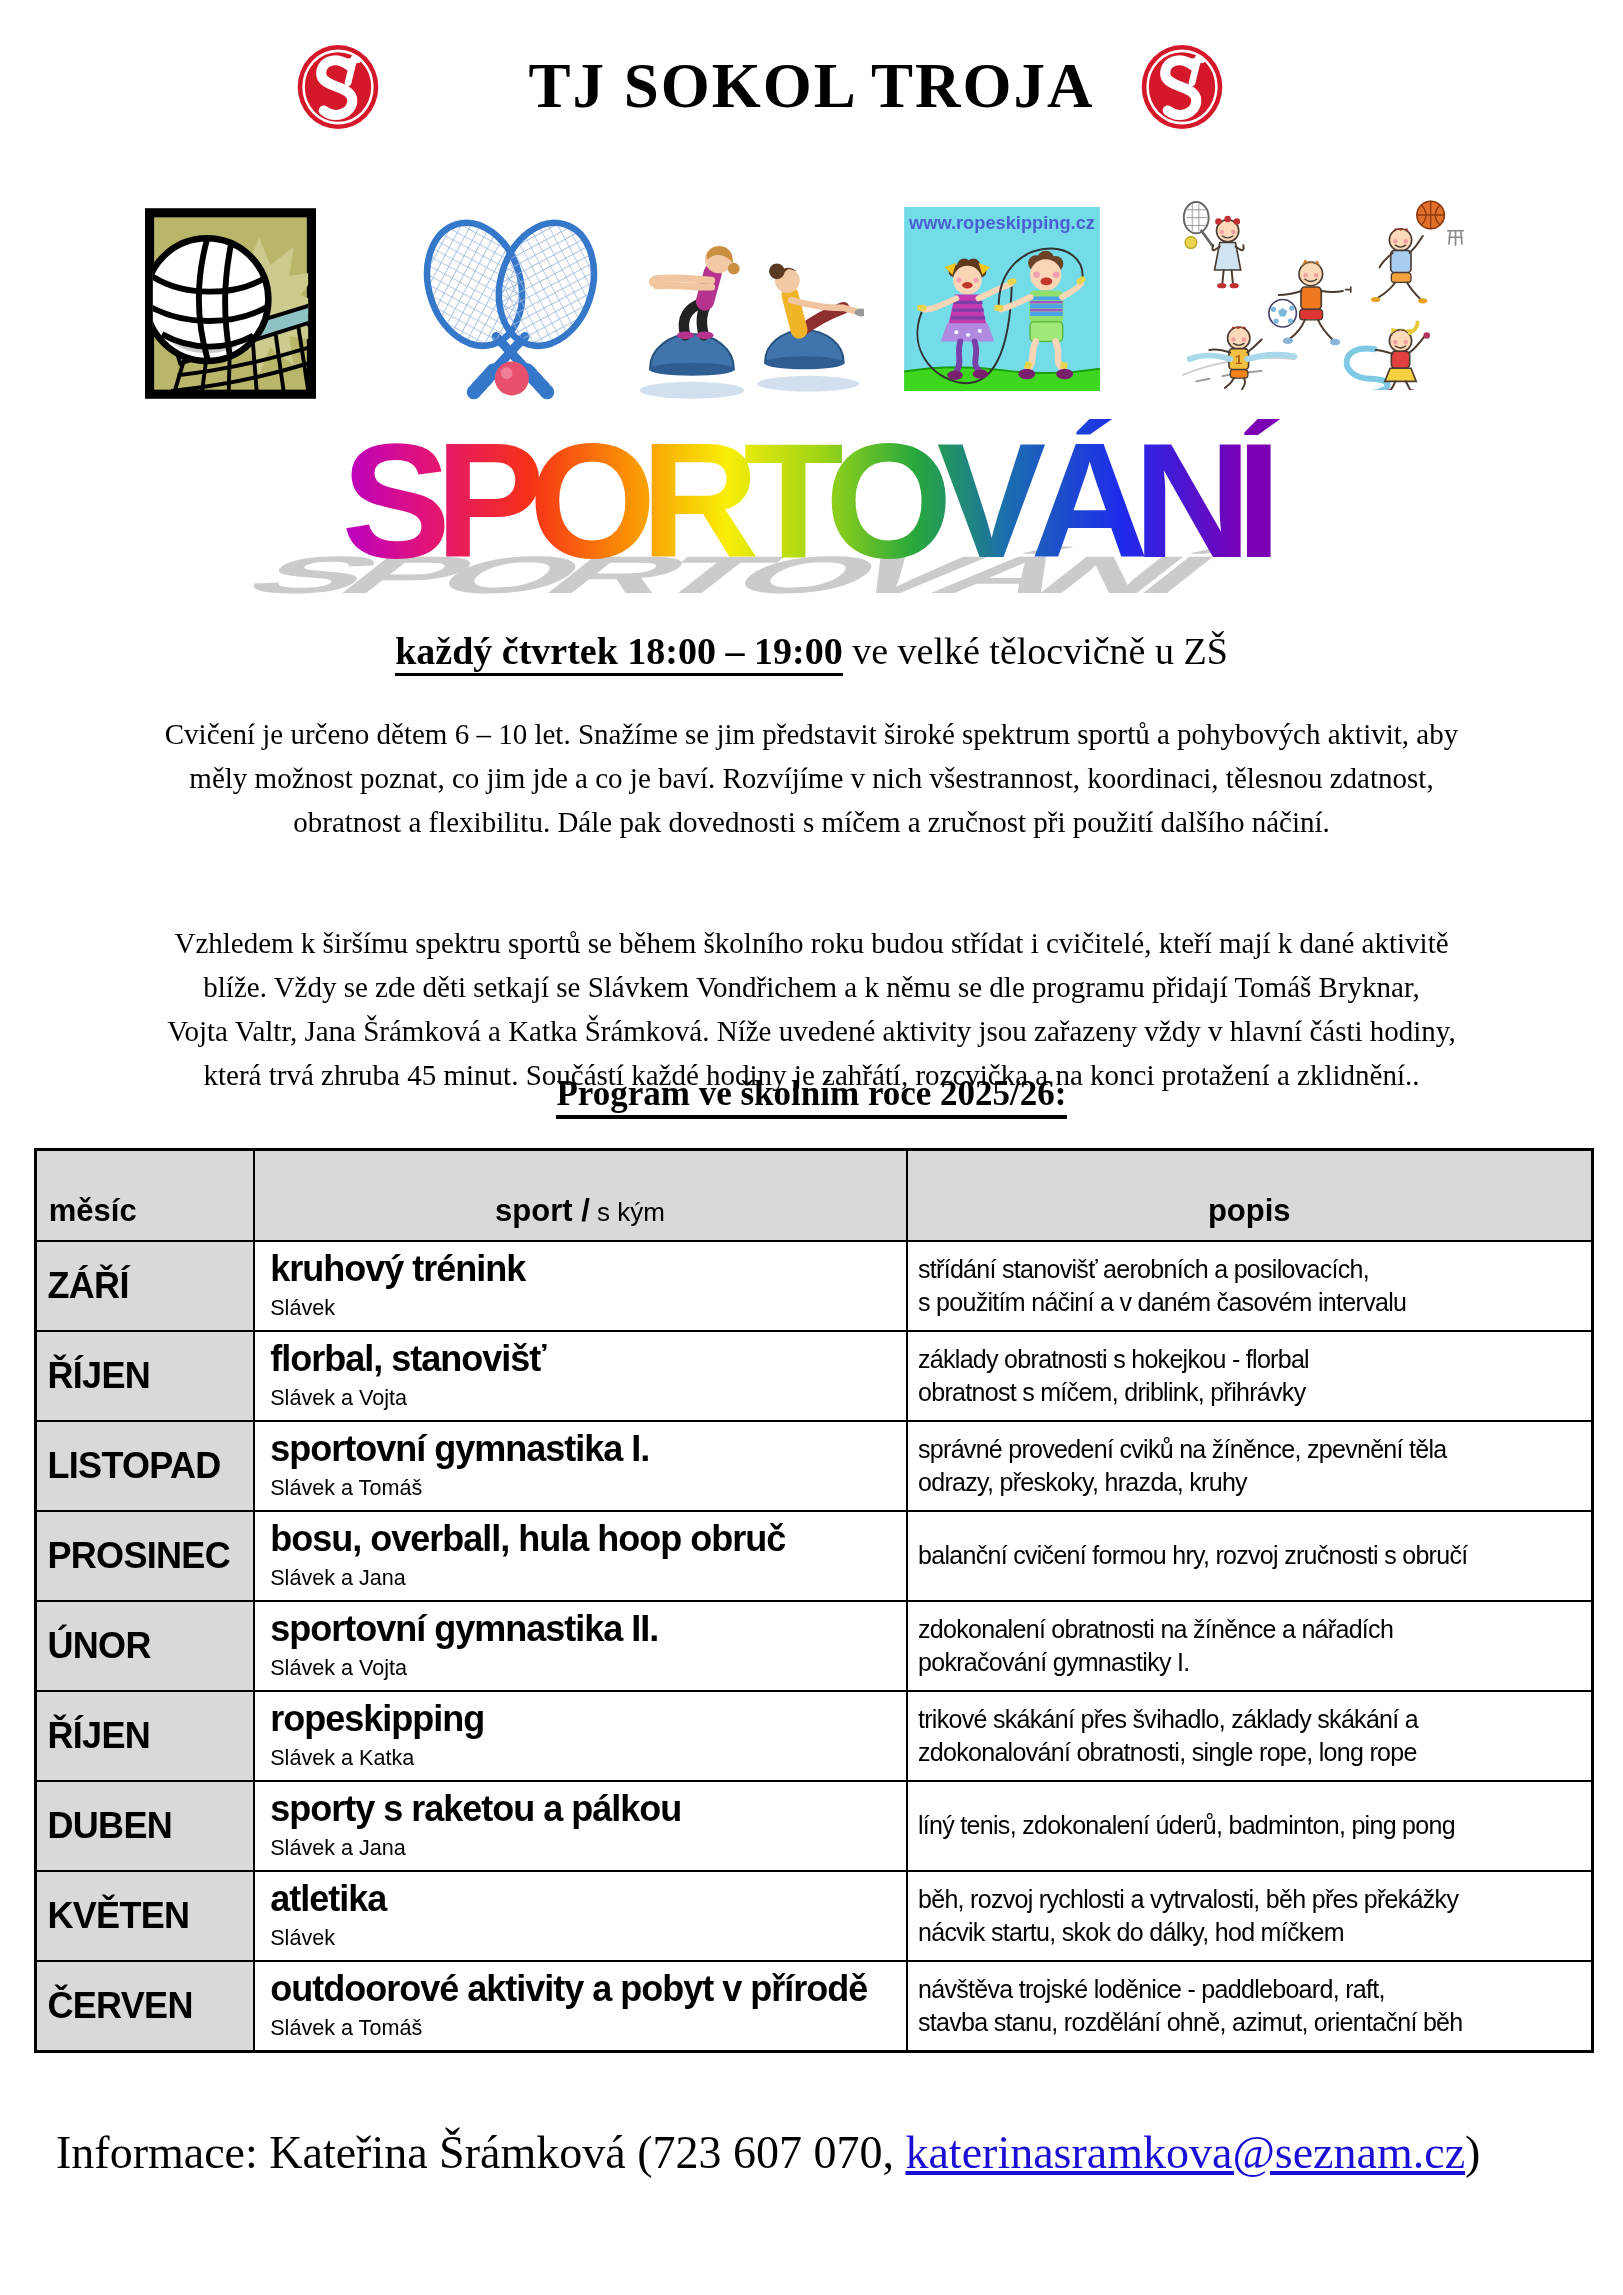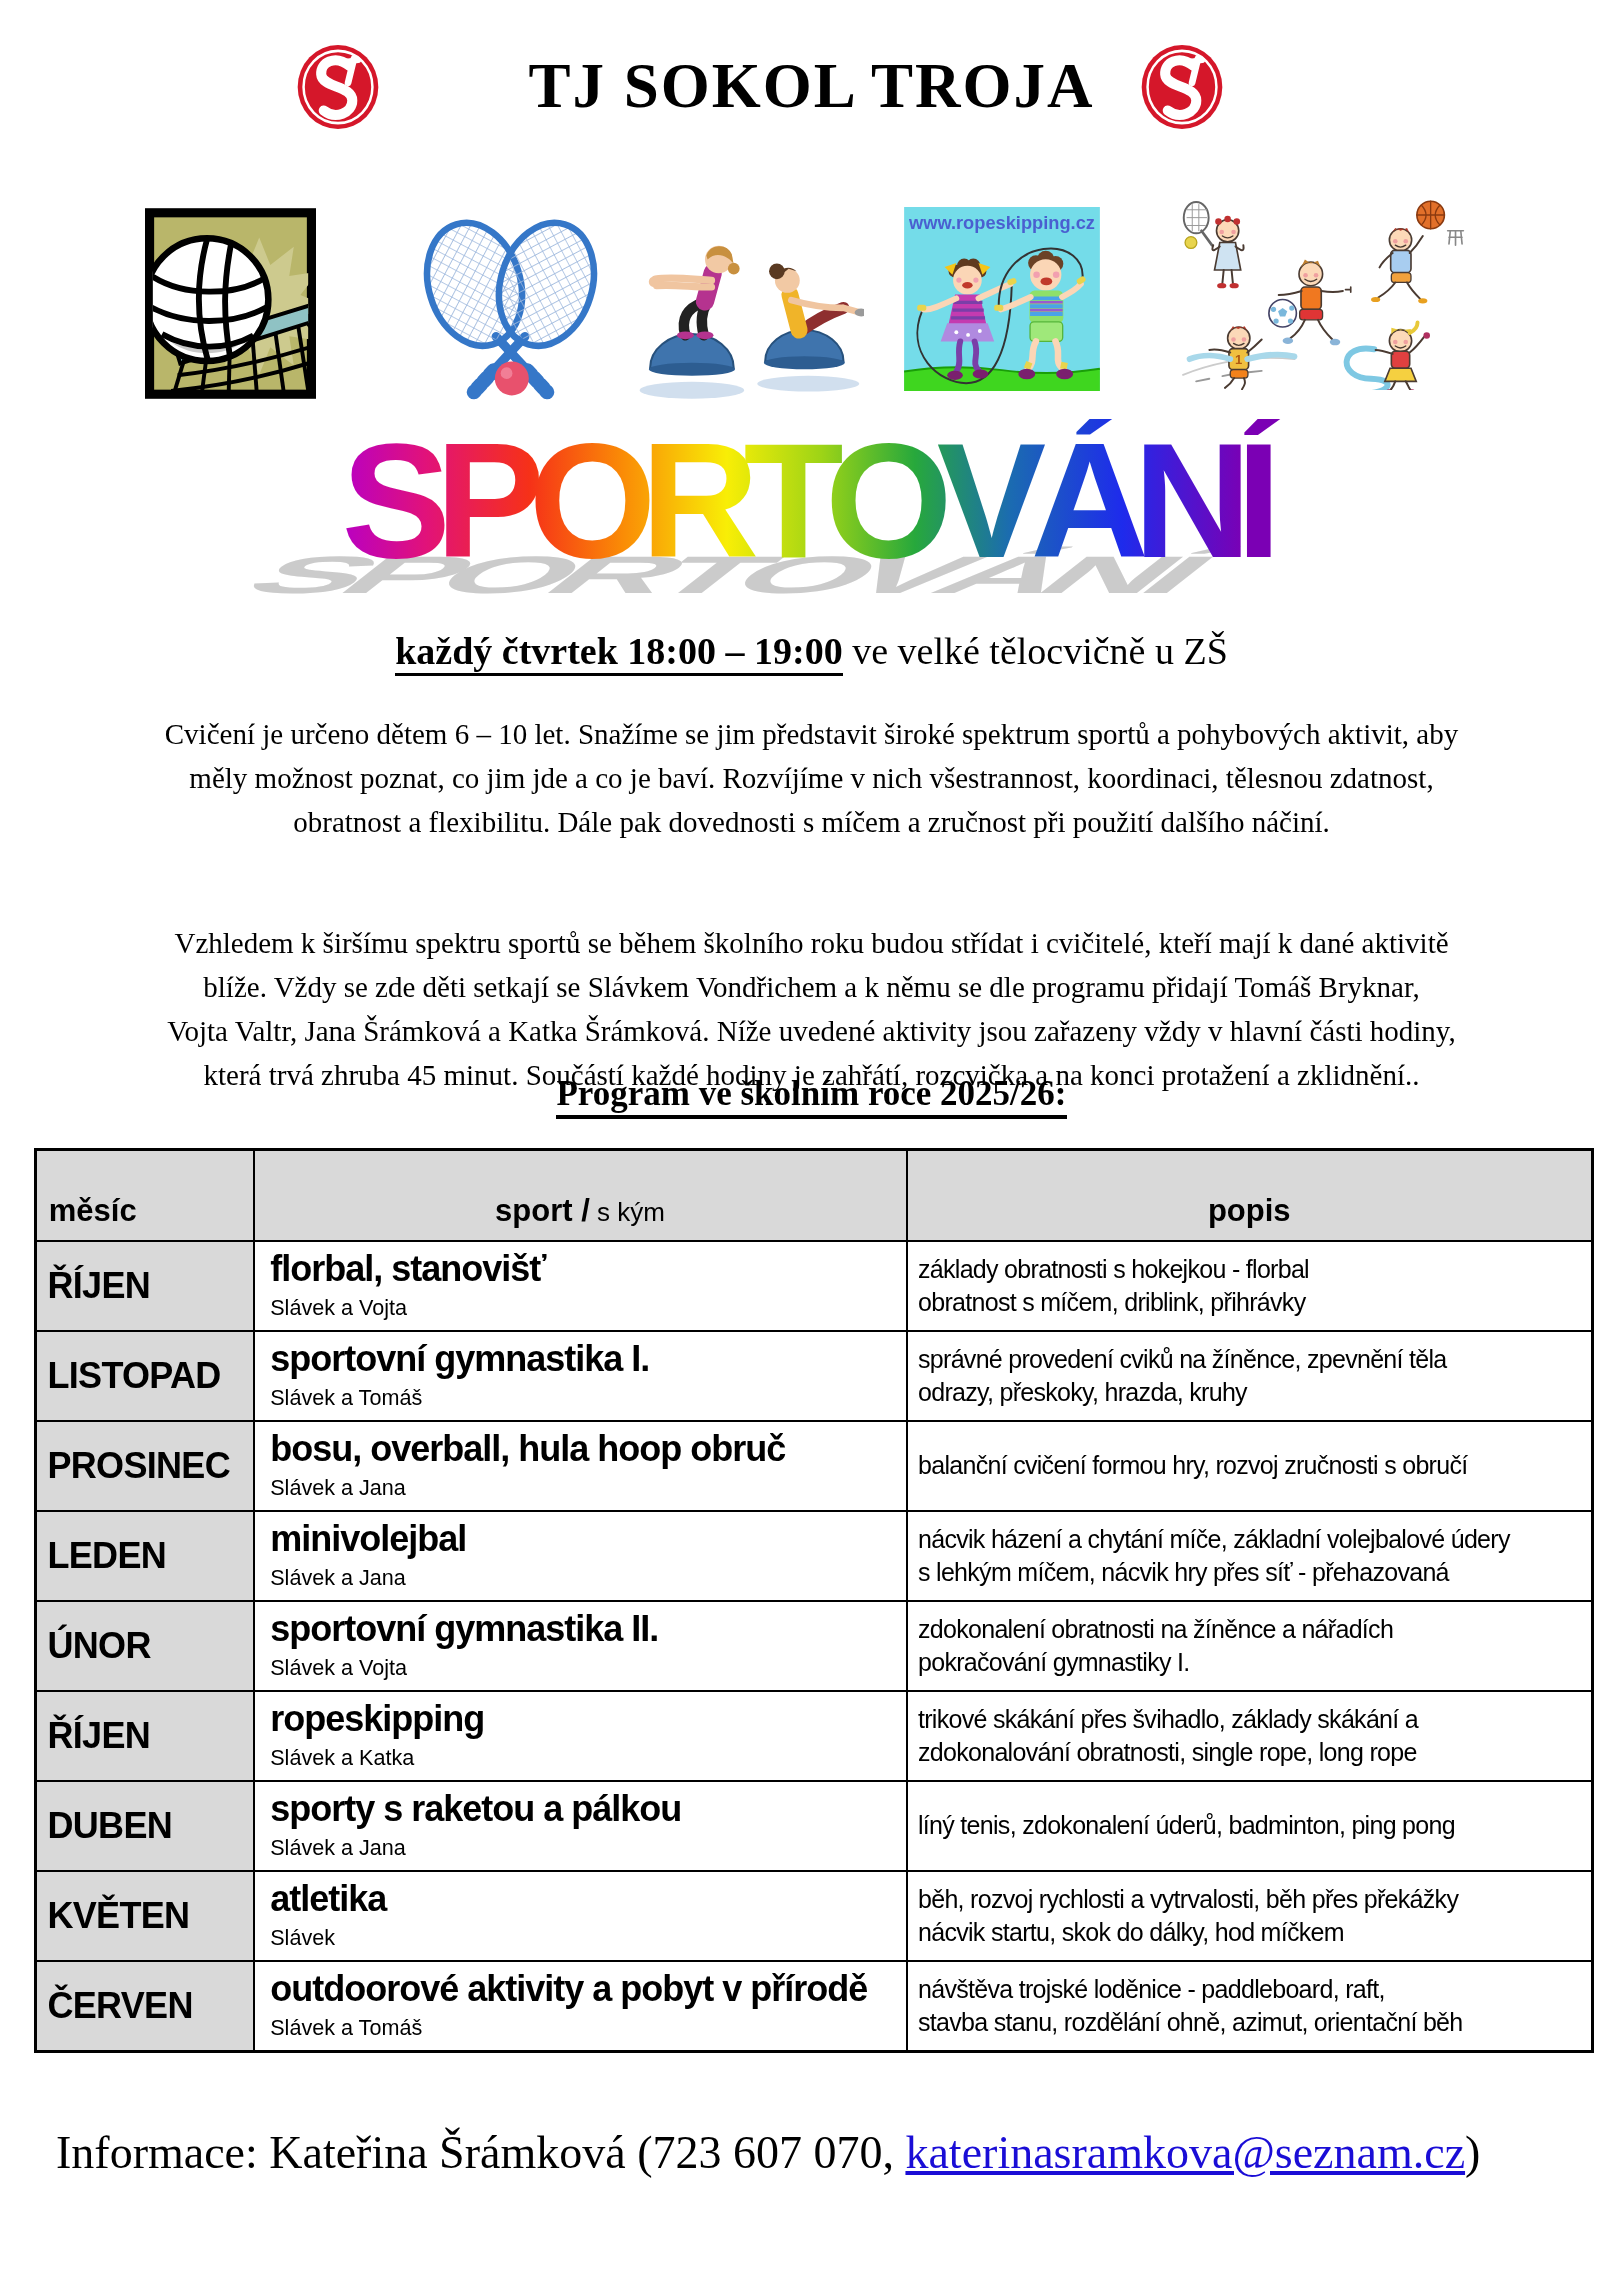--- a/index.html
+++ b/index.html
@@ -375,20 +375,29 @@
       </colgroup>
     <thead>
       <tr>
         <th class="month-h">měsíc</th>
         <th><span>sport /</span><span class="sub"> s kým</span></th>
         <th>popis</th>
       </tr>
     </thead>
     <tbody>
       <tr>
+        <td class="month">ZÁŘÍ</td>
+        <td class="sport">
+          <div class="sport-title">kruhový trénink</div>
+          <div class="sport-coach">Slávek</div>
+        </td>
+        <td class="popis">střídání stanovišť aerobních a posilovacích,
+s použitím náčiní a v daném časovém intervalu</td>
+      </tr>
+      <tr>
         <td class="month">ŘÍJEN</td>
         <td class="sport">
           <div class="sport-title">florbal, stanovišť</div>
           <div class="sport-coach">Slávek a Vojta</div>
         </td>
         <td class="popis">základy obratnosti s hokejkou - florbal
 obratnost s míčem, driblink, přihrávky</td>
       </tr>
       <tr>
         <td class="month">LISTOPAD</td>
@@ -401,29 +410,20 @@
       </tr>
       <tr>
         <td class="month">PROSINEC</td>
         <td class="sport">
           <div class="sport-title">bosu, overball, hula hoop obruč</div>
           <div class="sport-coach">Slávek a Jana</div>
         </td>
         <td class="popis">balanční cvičení formou hry, rozvoj zručnosti s obručí</td>
       </tr>
       <tr>
-        <td class="month">LEDEN</td>
-        <td class="sport">
-          <div class="sport-title">minivolejbal</div>
-          <div class="sport-coach">Slávek a Jana</div>
-        </td>
-        <td class="popis">nácvik házení a chytání míče, základní volejbalové údery
-s lehkým míčem, nácvik hry přes síť - přehazovaná</td>
-      </tr>
-      <tr>
         <td class="month">ÚNOR</td>
         <td class="sport">
           <div class="sport-title">sportovní gymnastika II.</div>
           <div class="sport-coach">Slávek a Vojta</div>
         </td>
         <td class="popis">zdokonalení obratnosti na žíněnce a nářadích
 pokračování gymnastiky I.</td>
       </tr>
       <tr>
         <td class="month">ŘÍJEN</td>

